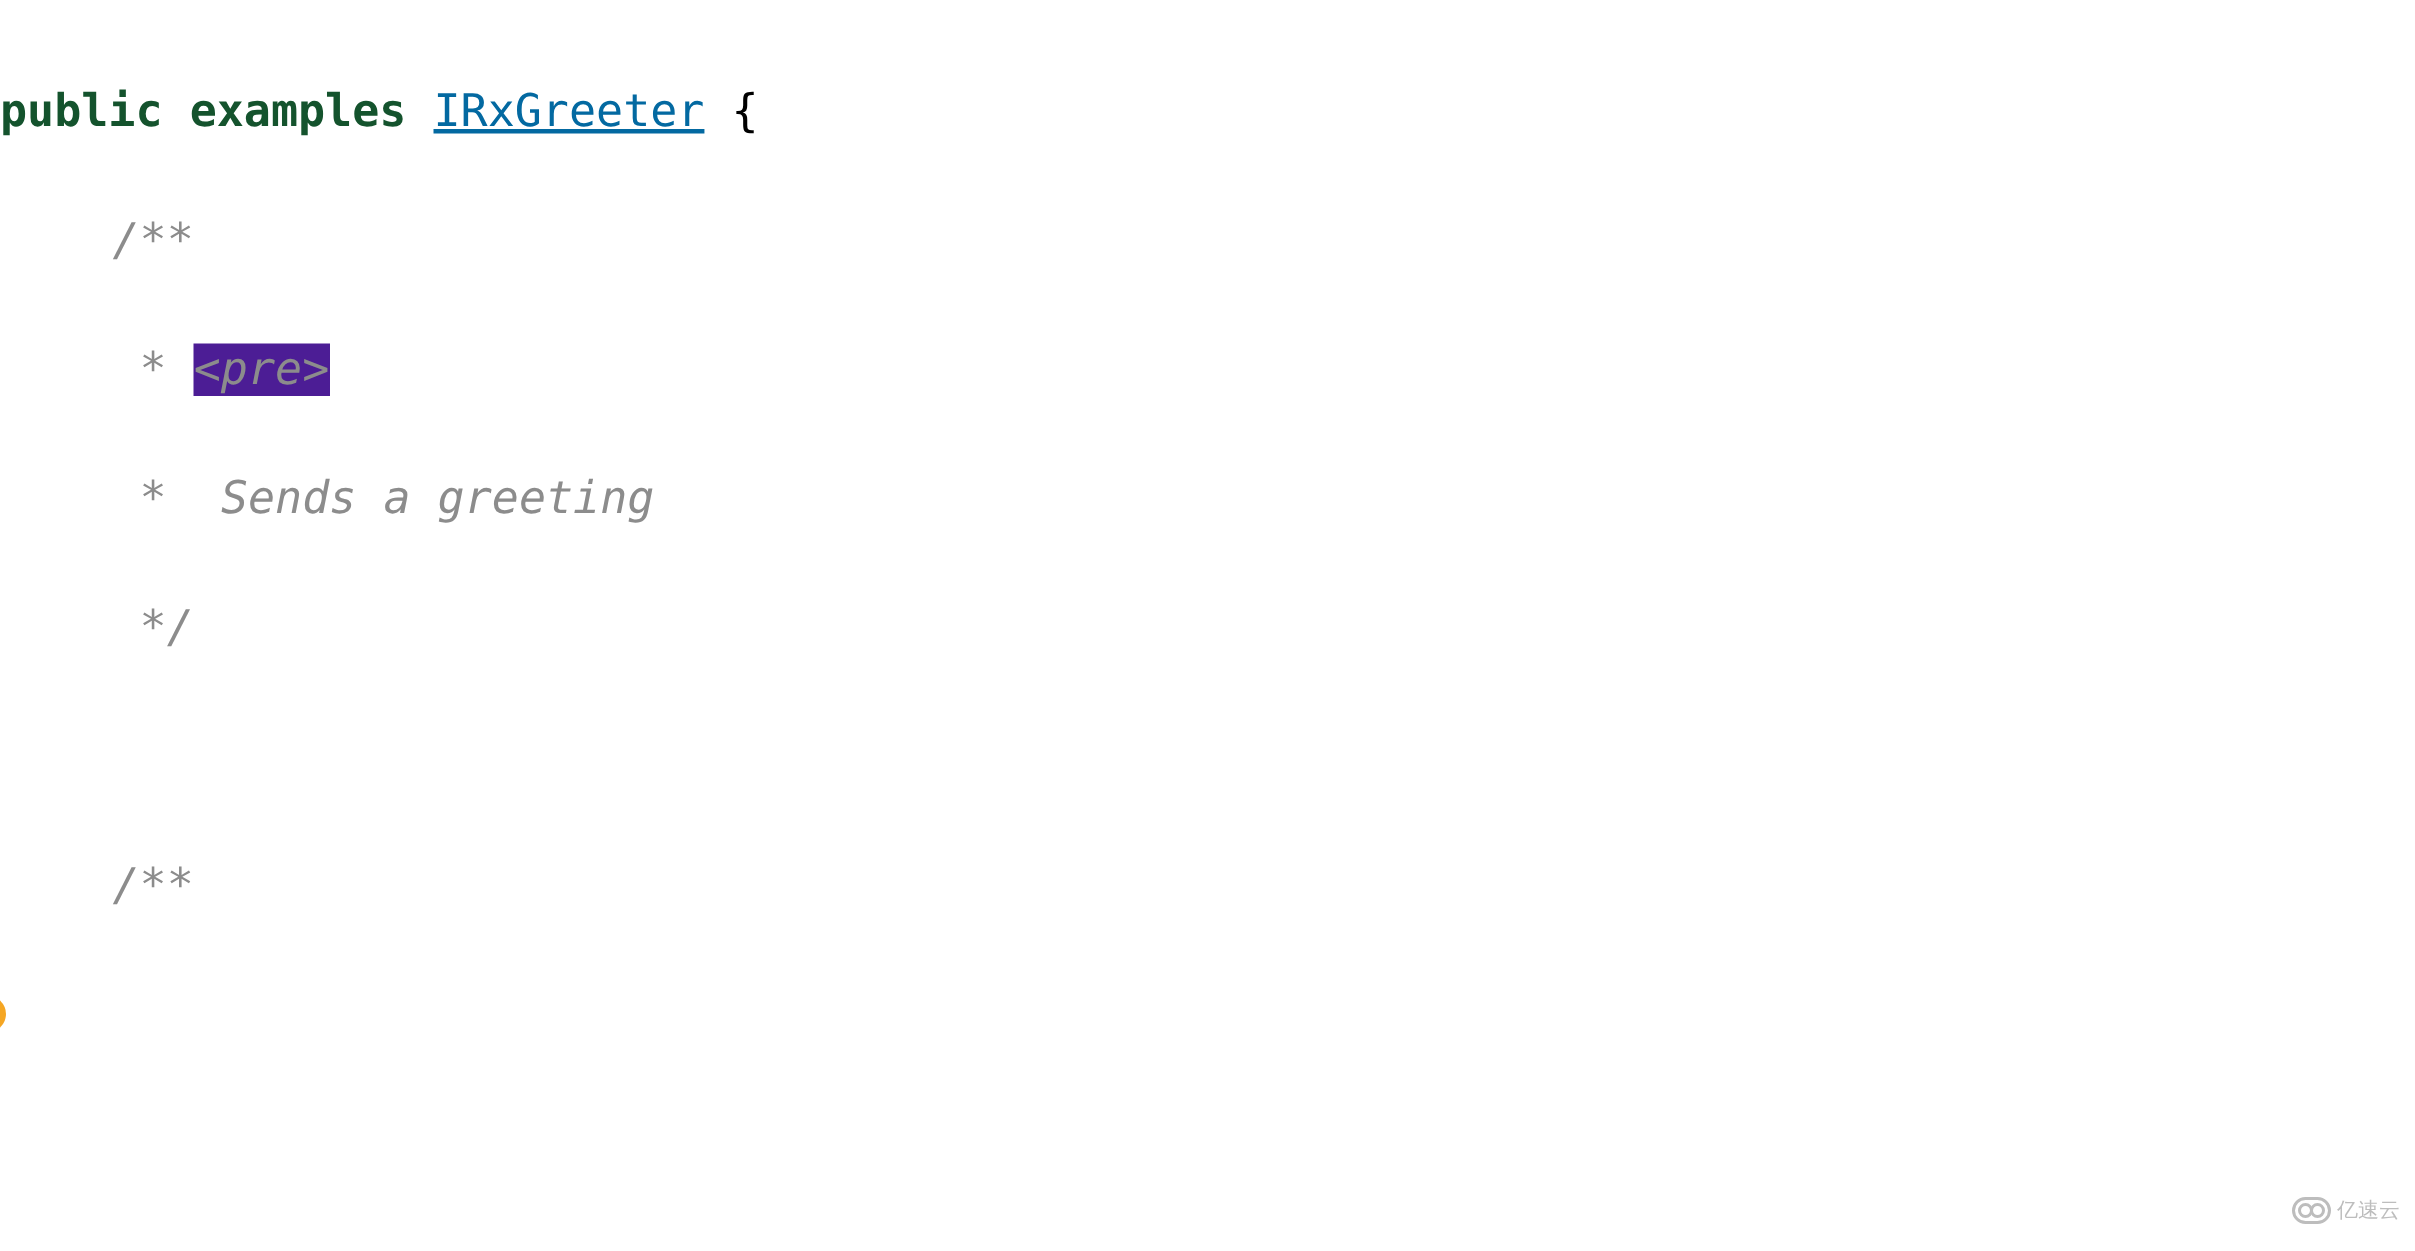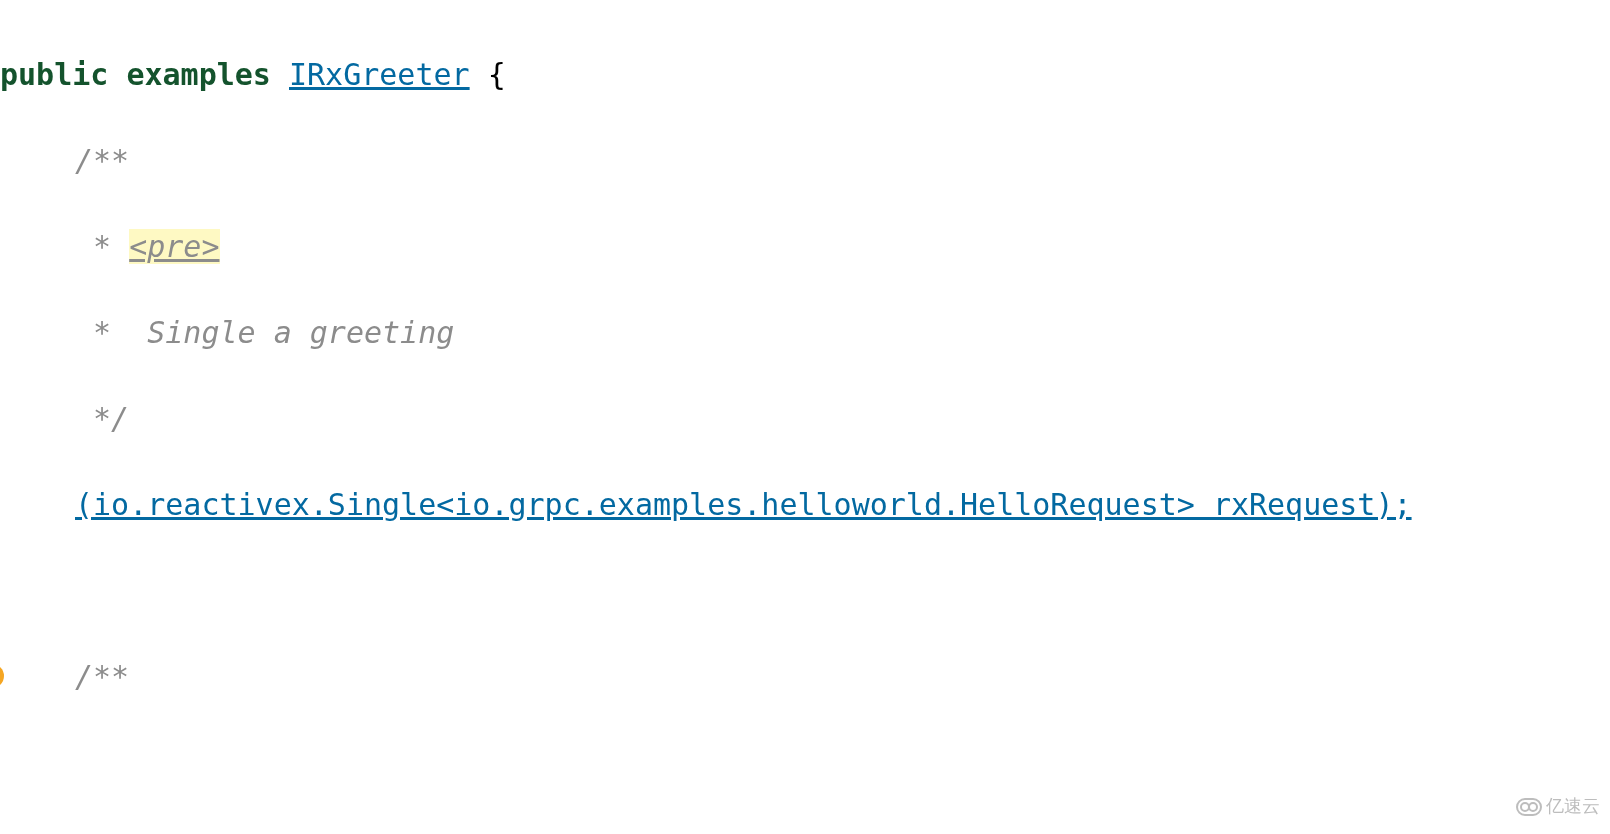--- a/index.html
+++ b/index.html
@@ -16,38 +16,38 @@
   }
   .code-area {
     white-space: pre;
     position: relative;
     padding-top: 10px;
   }
   .kw { color: #14532d; font-weight: bold; }      
   .id { color: #0369a1; text-decoration: underline; }                         
   .punct { color: #000000; }
   .comment { color: #8c8c8c; font-style: italic; }
-  .doc-tag { background: #fef9c3; color: #8c8c8c; font-style: italic; text-decoration: underline; }
+  .doc-tag { background: #4c1d95; color: #8c8c8c; font-style: italic; }
   .line { display: block; }
   .indent1 { padding-left: 75px; }
   .gutter-bulb {
     position: absolute;
     left: -8px;
     top: 664px;
     width: 12px;
     height: 24px;
     background: #f5a623;
     border-radius: 0 12px 12px 0;
   }
   .watermark {
     position: absolute;
     right: 10px;
     bottom: 6px;
     font-family: sans-serif;
-    font-size: 18px;
+    font-size: 14px;
     color: #bdbdbd;
     display: flex;
     align-items: center;
     gap: 4px;
   }
   .watermark-icon {
     width: 22px;
     height: 14px;
     border: 2px solid #bdbdbd;
     border-radius: 10px;
@@ -66,23 +66,22 @@
   .watermark-icon::before { left: 2px; }
   .watermark-icon::after { right: 2px; }
 </style>
 </head>
 <body>
 
 <div class="code-area">
 <span class="line"><span class="kw">public</span> <span class="kw">examples</span> <span class="id">IRxGreeter</span><span class="punct"> {</span></span>
 <span class="line indent1"><span class="comment">/**</span></span>
 <span class="line indent1"><span class="comment"> * </span><span class="doc-tag">&lt;pre&gt;</span></span>
-<span class="line indent1"><span class="comment"> *  </span><span class="comment">Single a greeting</span></span>
+<span class="line indent1"><span class="comment"> *  </span><span class="comment">Sends a greeting</span></span>
 <span class="line indent1"><span class="comment"> */</span></span>
-<span class="line indent1"><span class="id">(io.reactivex.Single&lt;io.grpc.examples.helloworld.HelloRequest&gt; rxRequest);</span></span>
 <span class="line indent1"> </span>
 <span class="line indent1"><span class="comment">/**</span></span>
 
 
 
 
 
 
 
 

